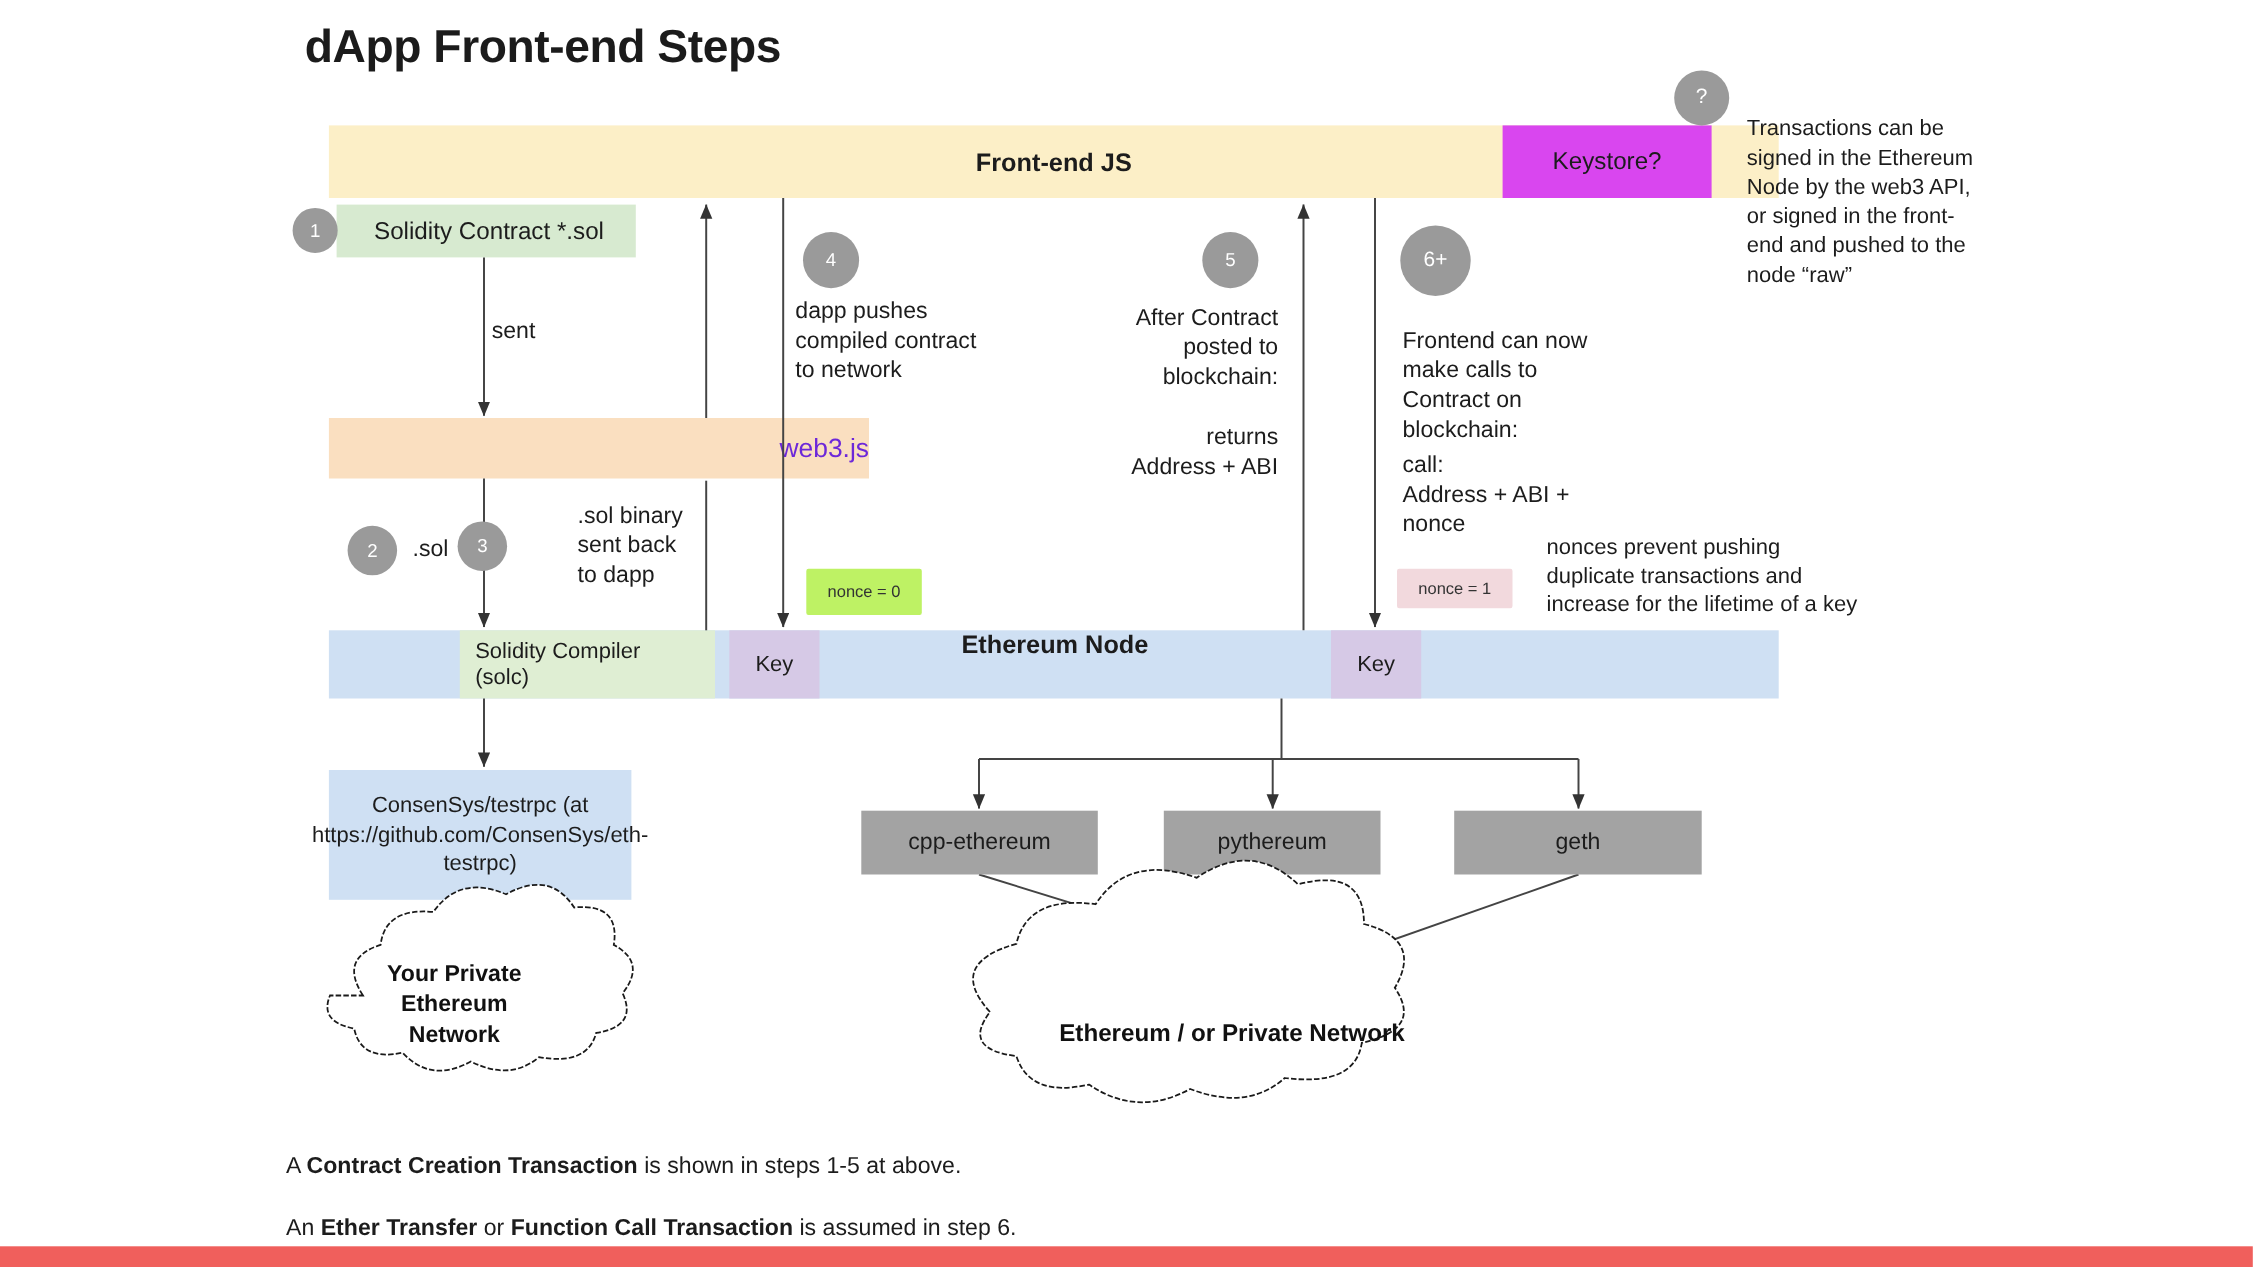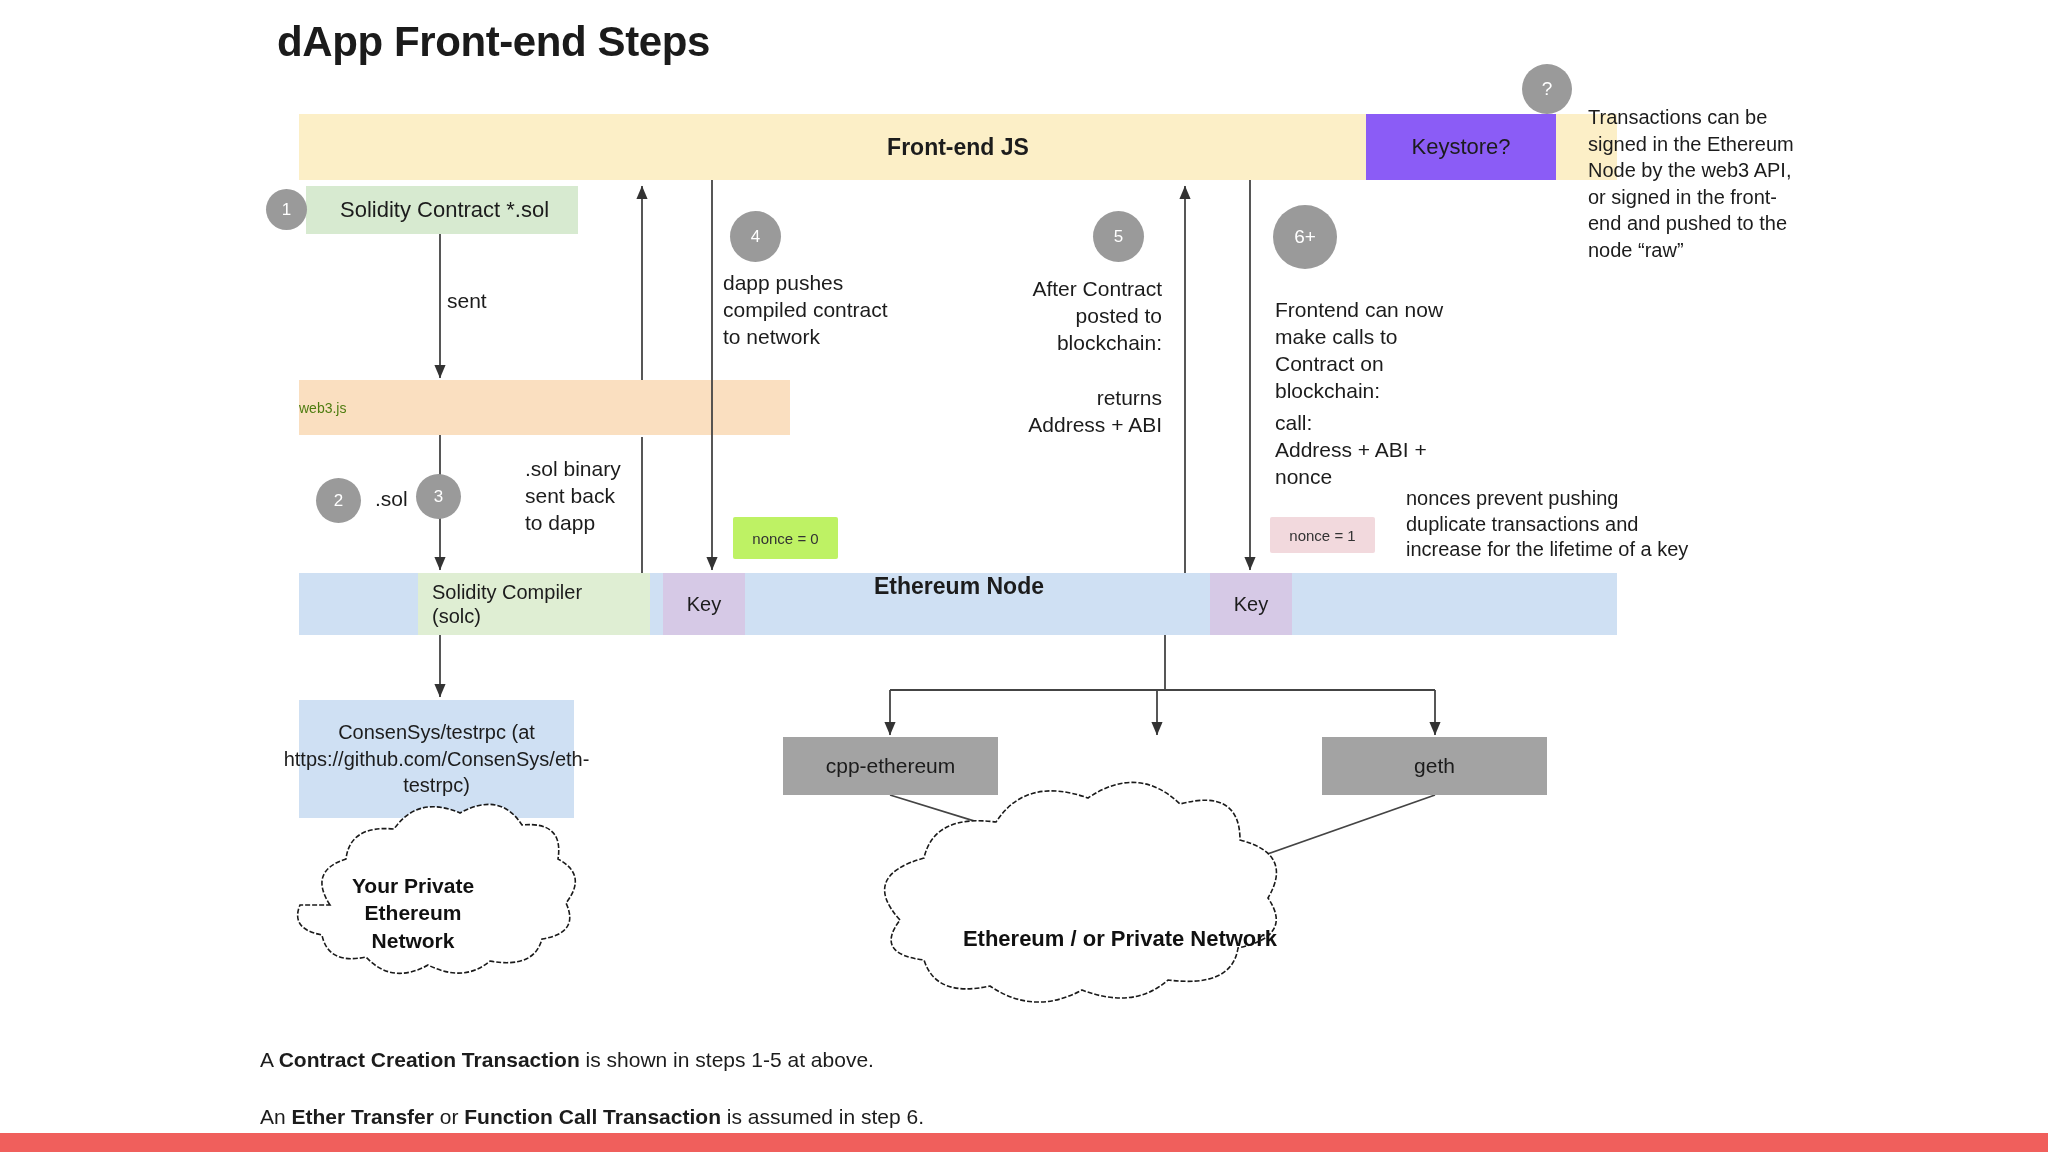--- a/index.html
+++ b/index.html
@@ -34,22 +34,22 @@
   #lane-frontend .lane-label{font-weight:bold;font-size:23px;color:#1c1c1c;}
   #keystore{
     left:1366px;top:114px;width:190px;height:66px;
     background:#cfc6e8;
     display:flex;align-items:center;justify-content:center;
     font-size:22px;color:#1c1c1c;
   }
   #lane-web3{
     left:299px;top:380px;width:491px;height:55px;
     background:#fadfc0;
-    display:flex;align-items:center;justify-content:flex-start;
-    font-size:14px;color:#4d7c0f;
+    display:flex;align-items:center;justify-content:flex-end;
+    font-size:24px;color:#6d28d9;
   }
   #lane-node{
     left:299px;top:573px;width:1318px;height:62px;
     background:#cfe0f3;
   }
   #lane-node .lane-label{
     position:absolute;left:0;right:0;text-align:center;
     font-weight:bold;font-size:23px;color:#1c1c1c;
     left:510px;width:300px;
   }
@@ -159,21 +159,21 @@
 </head>
 <body>
 
 <div id="stage">
 
   <div class="abs" id="title">dApp Front-end Steps</div>
 
   <div class="lane" id="lane-frontend" style="background: rgb(252, 239, 199);">
     <span class="lane-label">Front-end JS</span>
   </div>
-  <div class="abs" id="keystore" style="background: #8b5cf6;">
+  <div class="abs" id="keystore" style="background: #d946ef;">
     <span>Keystore?</span>
   </div>
   <div class="abs" id="lane-web3" style="background: rgb(250, 223, 192);">
     <span>web3.js</span>
   </div>
   <div class="abs" id="lane-node" style="background: rgb(207, 224, 243);">
     <span class="lane-label">Ethereum Node</span>
   </div>
 
   <div class="abs" id="box-solidity-contract" style="background: rgb(215, 234, 208);">
@@ -260,20 +260,21 @@
 duplicate transactions and
 increase for the lifetime of a key</div>
   <div class="txt" id="t-transactions" style="width: 220px; white-space: pre-line;">Transactions can be signed in the Ethereum Node by the web3 API, or signed in the front-end and pushed to the node “raw”</div>
 
   <div class="sticky" id="nonce0" style="background: #bef264;">nonce = 0</div>
   <div class="sticky" id="nonce1" style="background: rgb(242, 217, 221);">nonce = 1</div>
 
   <div class="abs" id="box-testrpc" style="white-space: pre-line;">ConsenSys/testrpc (at https://github.com/ConsenSys/eth-testrpc)</div>
 
   <div class="clientbox" id="cb-cpp">cpp-ethereum</div>
+  <div class="clientbox" id="cb-py">pythereum</div>
   <div class="clientbox" id="cb-geth">geth</div>
 
   <svg class="overlay">
     <g fill="#ffffff" stroke="#1a1a1a" stroke-width="1.6" stroke-dasharray="5,2">
       <path d="M330,905 q-22,-34 16,-46 q4,-34 48,-30 q24,-34 66,-16 q40,-22 62,12 q42,-4 36,34
                q30,16 8,44 q14,30 -24,36 q-8,30 -52,22 q-26,22 -62,4 q-36,20 -62,-8
                q-38,8 -44,-22 q-32,-6 -22,-30 z"></path>
       <path d="M900,920 q-40,-44 24,-62 q10,-44 72,-36 q30,-46 92,-24 q50,-34 92,6
                q60,-16 60,36 q54,14 28,58 q26,38 -30,50 q-6,40 -70,32 q-34,30 -86,10
                q-48,26 -92,-4 q-54,12 -66,-26 q-50,-6 -24,-40 z"></path>

